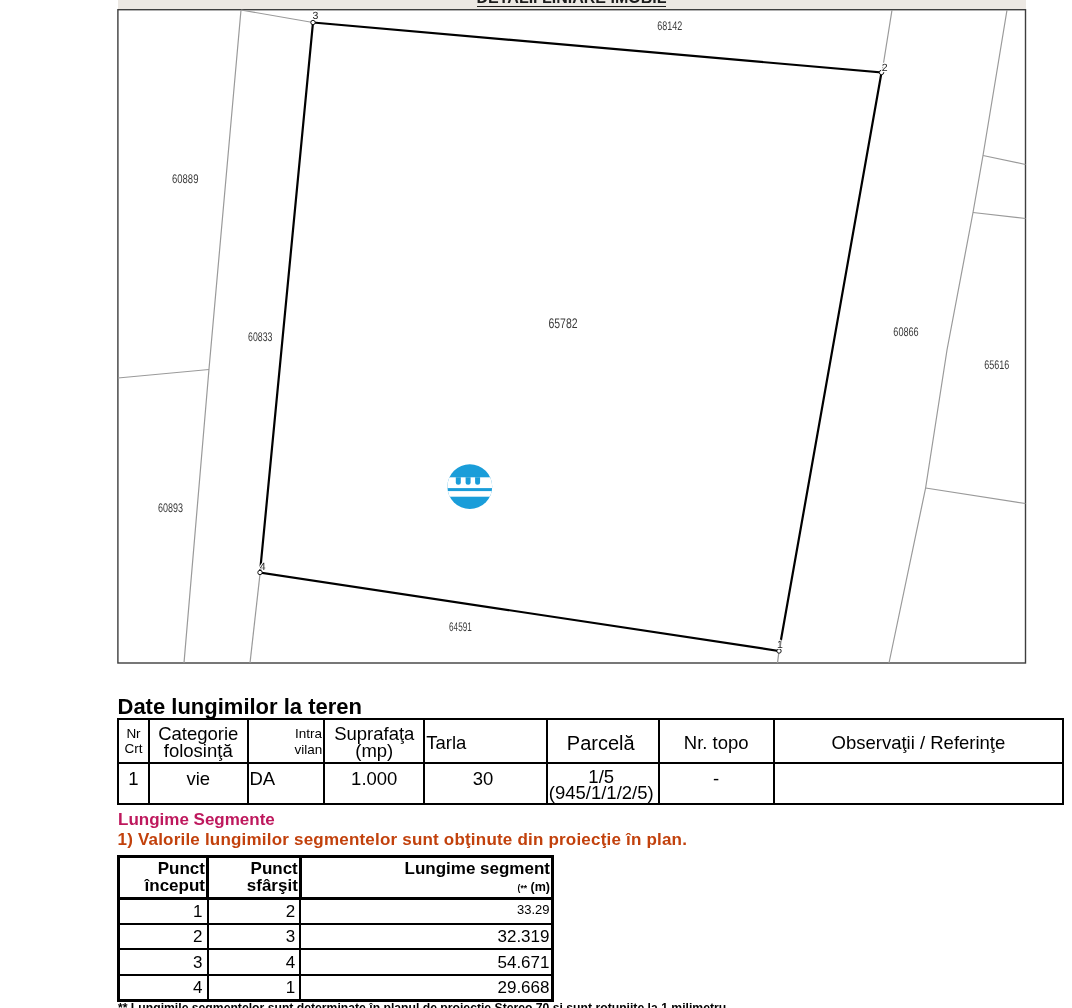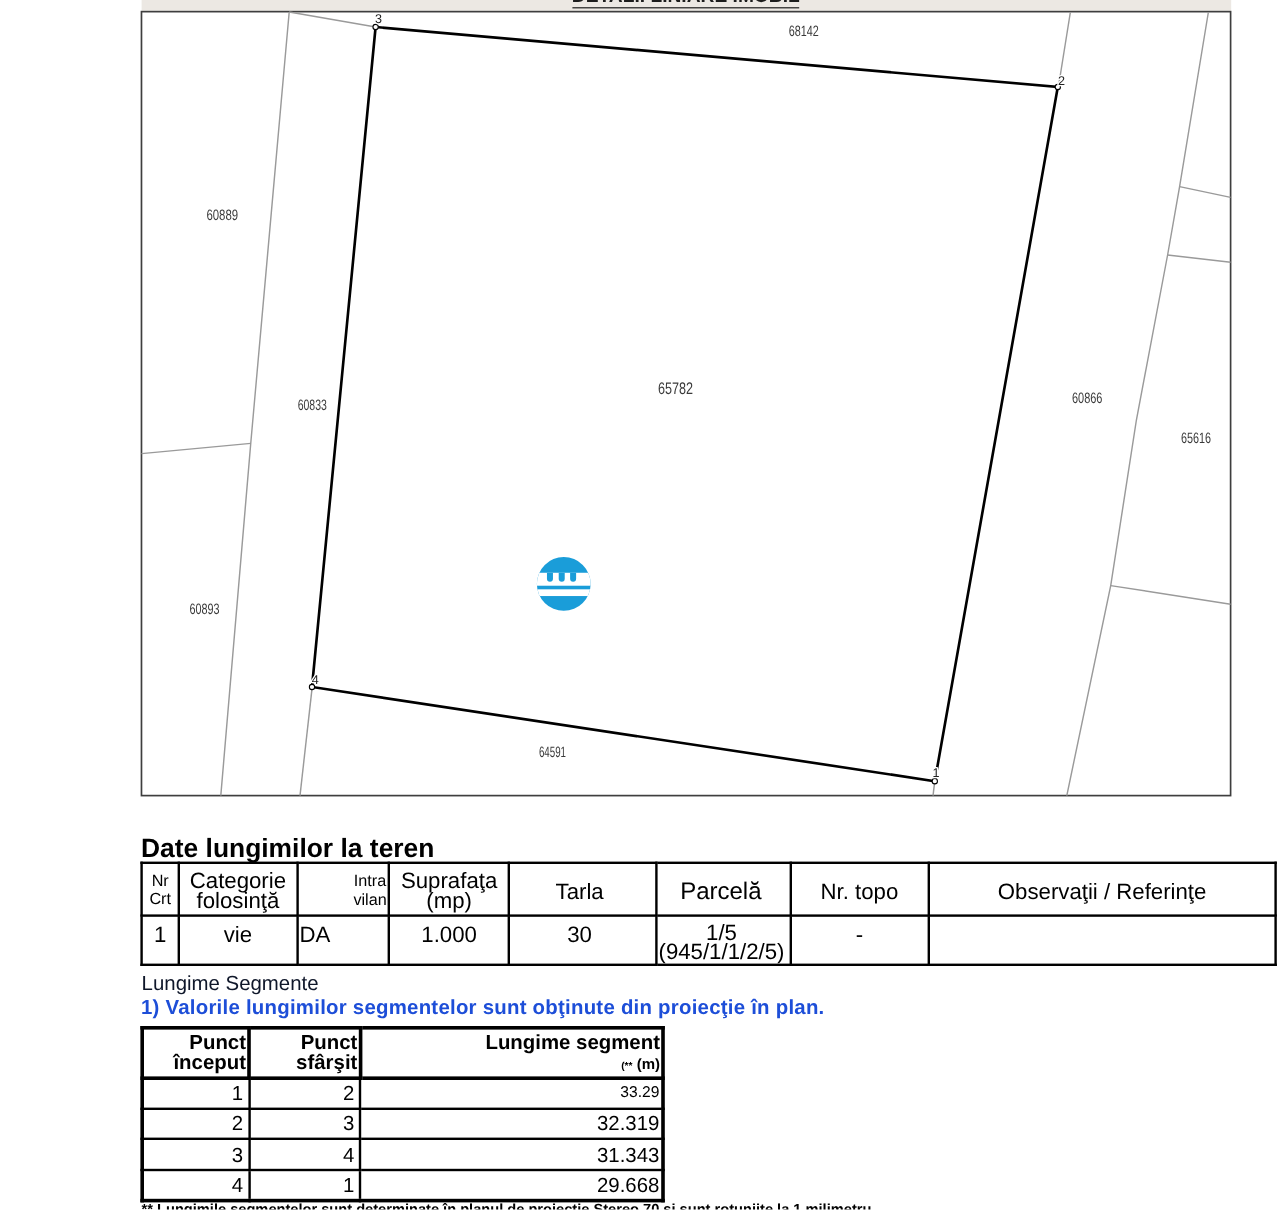--- a/index.html
+++ b/index.html
@@ -121,42 +121,42 @@
       <col style="width:115px">
       <col style="width:289.5px">
   </colgroup>
 
   <tbody>
       <tr style="height:43.4px;">
     <td style="border:2px solid #000;font-size:13.5px;text-align:center;line-height:15px;vertical-align:top;padding-top:5.8px;">Nr<br>Crt</td>
     <td style="border:2px solid #000;font-size:18.5px;text-align:center;line-height:17.5px;vertical-align:top;padding-top:4.4px;">Categorie<br>folosinţă</td>
     <td style="border:2px solid #000;font-size:13.5px;text-align:center;line-height:16px;vertical-align:top;padding-top:5.6px;padding-left:46px;">Intra<br>vilan</td>
     <td style="border:2px solid #000;font-size:18.5px;text-align:center;line-height:17.5px;vertical-align:top;padding-top:4.4px;">Suprafaţa<br>(mp)</td>
-    <td style="border:2px solid #000;font-size:18.5px;text-align:center;vertical-align:top;padding-top:12px;padding-right:6px;">Tarla</td>
+    <td style="border:2px solid #000;font-size:18.5px;vertical-align:top;padding-top:12px;padding-right:6px;">Tarla</td>
     <td style="border:2px solid #000;font-size:20px;text-align:center;vertical-align:top;padding-top:12px;padding-right:5px;">Parcelă</td>
     <td style="border:2px solid #000;font-size:18.5px;text-align:center;vertical-align:top;padding-top:12px;">Nr. topo</td>
     <td style="border:2px solid #000;font-size:18.5px;text-align:center;vertical-align:top;padding-top:12px;margin-top:24px;">Observaţii / Referinţe</td>
   </tr>
 
   <tr style="height:37.8px;">
     <td style="border:2px solid #000;font-size:18.5px;text-align:center;vertical-align:top;padding-top:4px;">1</td>
     <td style="border:2px solid #000;font-size:18.5px;text-align:center;vertical-align:top;padding-top:4px;">vie</td>
     <td style="border:2px solid #000;font-size:18.5px;vertical-align:top;padding-top:4px;">DA</td>
     <td style="border:2px solid #000;font-size:18.5px;text-align:center;vertical-align:top;padding-top:4px;">1.000</td>
     <td style="border:2px solid #000;font-size:18.5px;text-align:center;vertical-align:top;padding-top:4px;padding-right:6px;">30</td>
     <td style="border:2px solid #000;font-size:18.5px;text-align:center;line-height:16.5px;vertical-align:top;padding-top:5px;padding-right:4px;">1/5<br>(945/1/1/2/5)</td>
     <td style="border:2px solid #000;font-size:18.5px;text-align:center;vertical-align:top;padding-top:4px;">-</td>
     <td style="border:2px solid #000;"></td>
   </tr>
 </tbody>
   </table>
 
-<div class="abs" style="left:118px;top:809.5px;font-size:17px;font-weight:normal;color:#0f172a;">Lungime Segmente</div>
+<div class="abs" style="left:118px;top:809.5px;font-size:17px;font-weight:bold;color:#be185d;">Lungime Segmente</div>
 
-<div class="abs" style="left:117.5px;top:829.8px;font-size:17px;font-weight:bold;color:#1d4ed8;letter-spacing:0.2px;">1) Valorile lungimilor segmentelor sunt obţinute din proiecţie în plan.</div>
+<div class="abs" style="left:117.5px;top:829.8px;font-size:17px;font-weight:bold;color:#c2410c;letter-spacing:0.2px;">1) Valorile lungimilor segmentelor sunt obţinute din proiecţie în plan.</div>
 
 <table class="abs" style="left:117px;top:855.3px;border:3px solid #000;">
   <colgroup>
     <col style="width:89px">
       <col style="width:92.8px">
       <col style="width:252.2px">
   </colgroup>
 
   <tbody>
       <tr style="height:41.7px;">
@@ -173,21 +173,21 @@
 
   <tr style="height:25.4px;">
     <td style="border:2.5px solid #000;font-size:17px;text-align:right;vertical-align:top;padding:2.5px 4px 0 0;">2</td>
     <td style="border:2.5px solid #000;font-size:17px;text-align:right;vertical-align:top;padding:2.5px 4px 0 0;">3</td>
     <td style="border:2.5px solid #000;font-size:17px;text-align:right;vertical-align:top;padding:2.5px 1.5px 0 0;">32.319</td>
   </tr>
 
   <tr style="height:25.7px;">
     <td style="border:2.5px solid #000;font-size:17px;text-align:right;vertical-align:top;padding:2.5px 4px 0 0;">3</td>
     <td style="border:2.5px solid #000;font-size:17px;text-align:right;vertical-align:top;padding:2.5px 4px 0 0;">4</td>
-    <td style="border:2.5px solid #000;font-size:17px;text-align:right;vertical-align:top;padding:2.5px 1.5px 0 0;">31.343</td>
+    <td style="border:2.5px solid #000;font-size:17px;text-align:right;vertical-align:top;padding:2.5px 1.5px 0 0;">54.671</td>
   </tr>
 
   <tr style="height:25.7px;">
     <td style="border:2.5px solid #000;font-size:17px;text-align:right;vertical-align:top;padding:2.5px 4px 0 0;">4</td>
     <td style="border:2.5px solid #000;font-size:17px;text-align:right;vertical-align:top;padding:2.5px 4px 0 0;">1</td>
     <td style="border:2.5px solid #000;font-size:17px;text-align:right;vertical-align:top;padding:2.5px 1.5px 0 0;">29.668</td>
   </tr>
 </tbody>
   </table>
 

